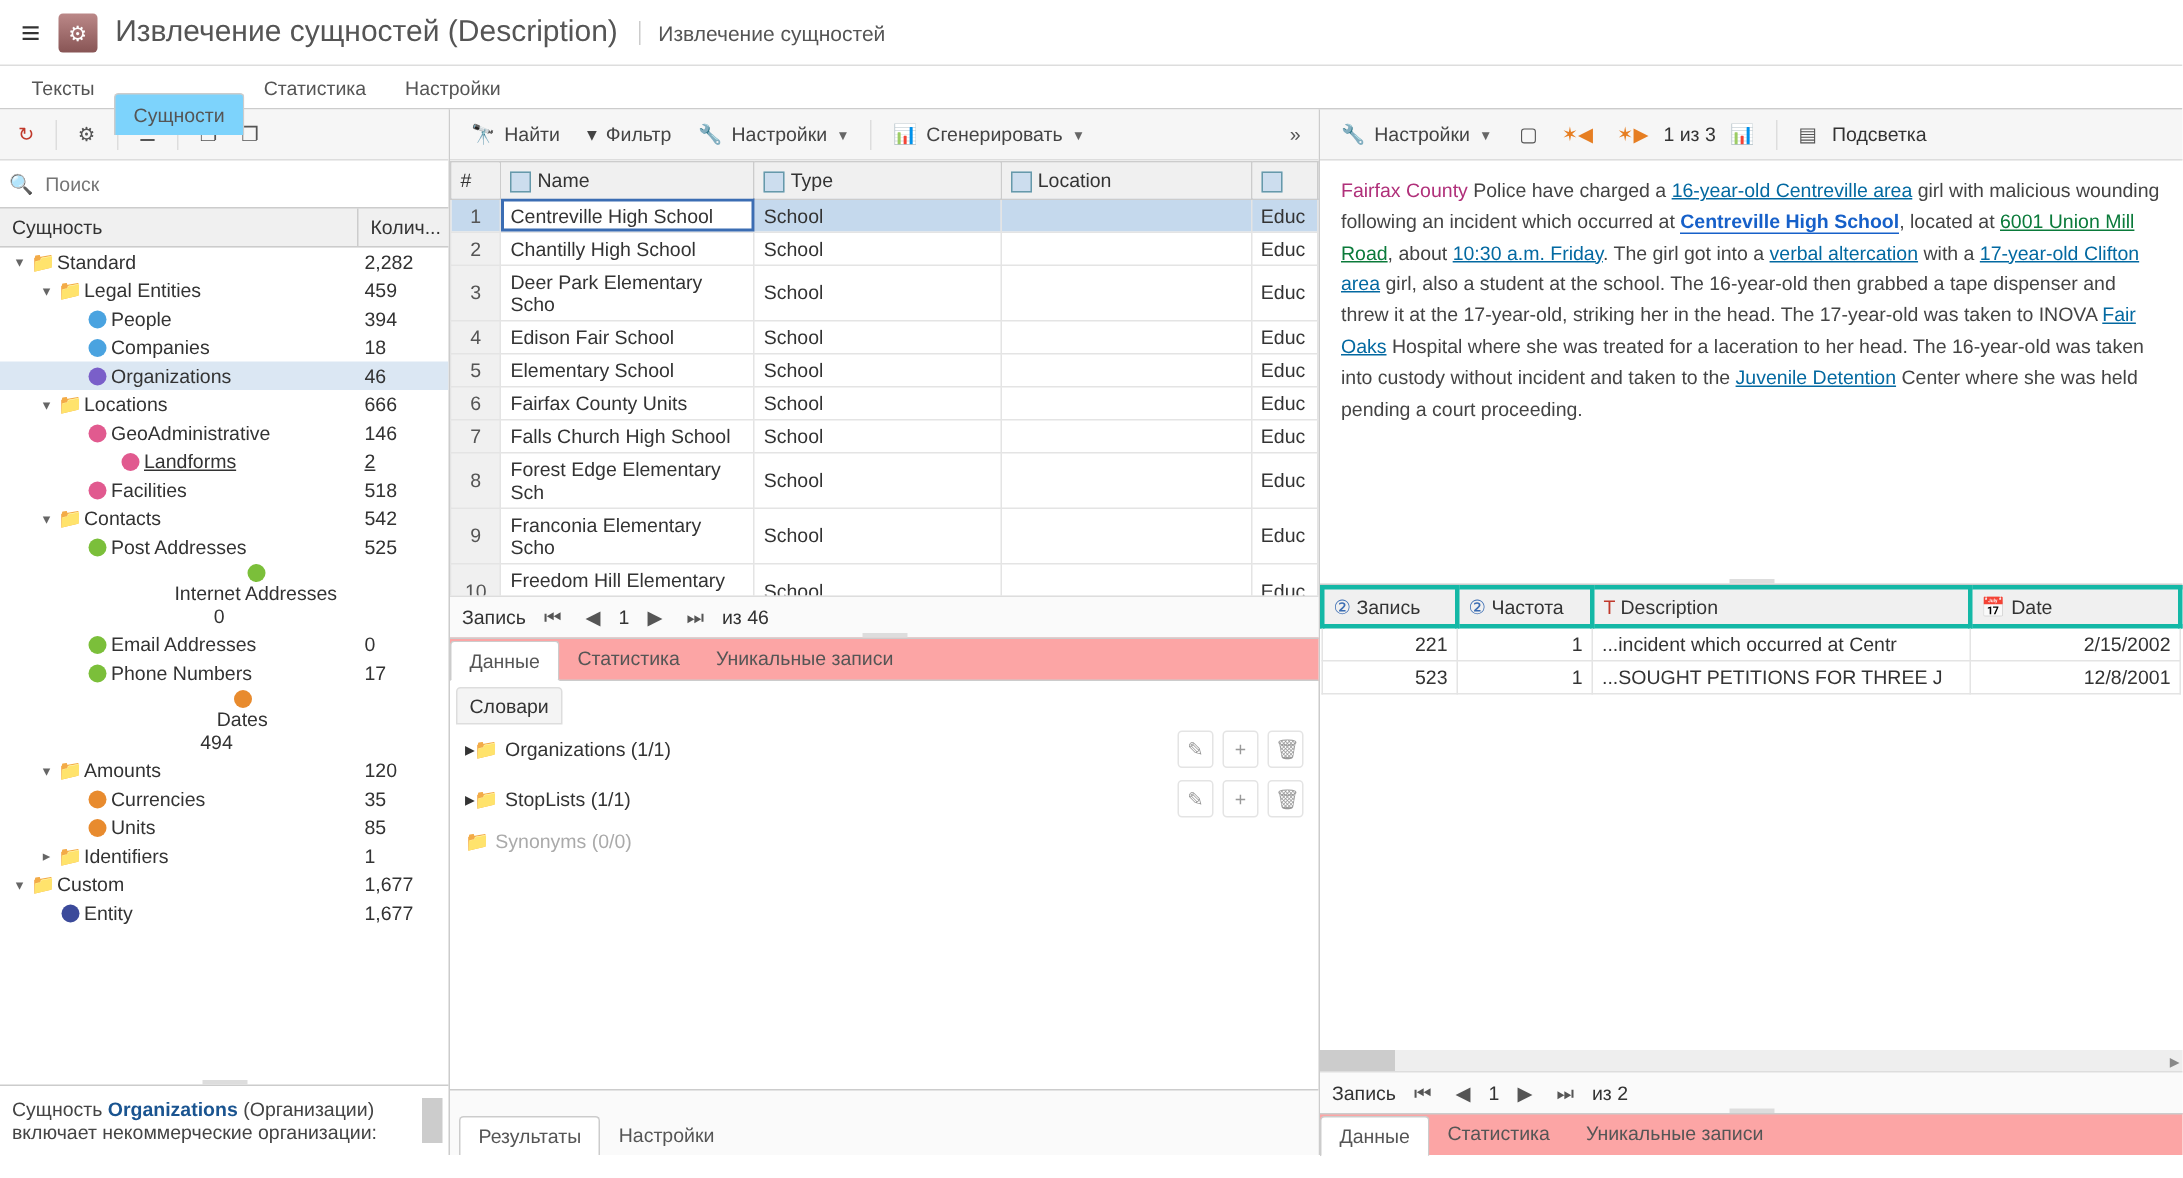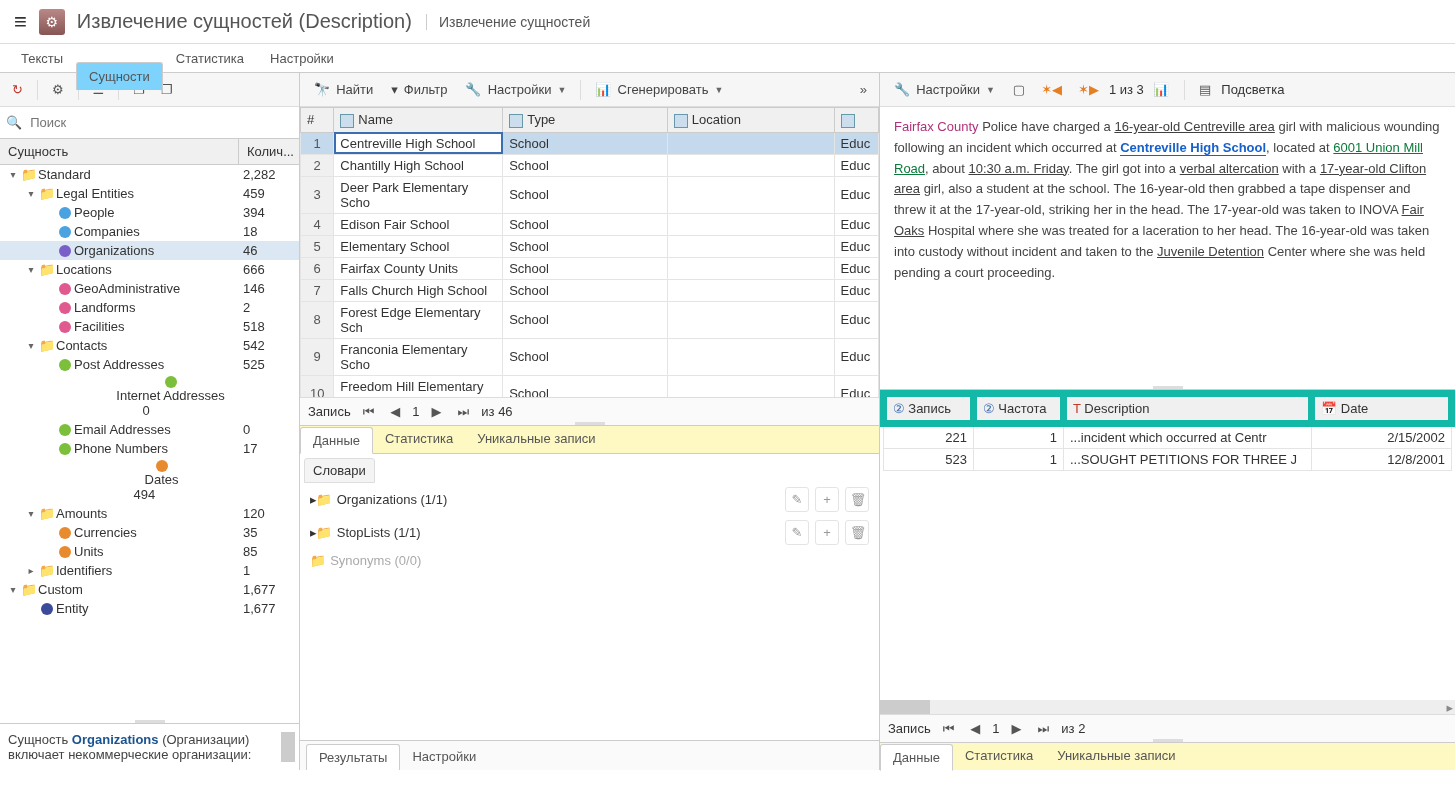--- a/index.html
+++ b/index.html
@@ -43,45 +43,45 @@
 .grid-scroll { flex:1; overflow:auto;}
 .grid table { width: 100%; border-collapse: collapse; }
 .grid th { background: #f0f0f0; border: 1px solid #ccc; padding: 4px 6px; text-align: left; font-weight: normal; position:sticky; top:0;}
 .grid th .col-icon { width:14px; height:14px; display:inline-block; vertical-align:middle; margin-right:4px; border:1px solid #69a; background:#cde;}
 .grid td { border: 1px solid #e4e4e4; padding: 3px 6px; }
 .grid tr.sel td { background: #c5d9ed; }
 .grid tr.sel td.name-cell { background:#fff; outline:2px solid #3b6db3; outline-offset:-2px;}
 .grid td.row-num { background: #f0f0f0; text-align:center; color:#555; width:32px;}
 .pager { display: flex; align-items: center; height: 28px; padding: 0 8px; gap: 8px; border-top: 1px solid #ddd; background:#fafafa; font-size:13px;}
 .pager .pbtn { cursor:pointer; color:#555; padding:2px 4px;}
-.subtabs { display: flex; border-bottom: 1px solid #ccc; border-top: 1px solid #ccc; background: #fef9c3; position:relative;}
+.subtabs { display: flex; border-bottom: 1px solid #ccc; border-top: 1px solid #ccc; background: #fca5a5; position:relative;}
 .subtabs::before { content:""; position:absolute; top:-4px; left:50%; width:30px; height:3px; background:#ddd; transform:translateX(-50%);}
 .subtabs .stab { padding: 5px 12px; color: #555; cursor: pointer; }
 .subtabs .stab.active { background: #fff; border:1px solid #ccc; border-bottom-color:#fff; border-radius:3px 3px 0 0; position:relative; top:1px;}
 .dict-section { padding: 4px; flex:1;}
 .dict-header { padding: 4px 8px; background:#f4f4f4; border:1px solid #ddd; display:inline-block; border-radius:3px 3px 0 0;}
 .dict-row { display:flex; align-items:center; padding:4px 6px;}
 .dict-row .actions { margin-left:auto; display:flex; gap:6px; color:#999;}
 .dict-row .actions span { cursor:pointer; padding:4px; border:1px solid #e4e4e4; border-radius:3px; width:24px; text-align:center;}
 .dict-row .dname { margin-left:4px;}
 .dict-row.disabled { color:#aaa;}
-.bottom-tabs { display:flex; border-top:1px solid #ccc; background:#fafafa; padding-top:3px; padding-left:6px;}
+.bottom-tabs { display:flex; border-top:1px solid #ccc; background:#fafafa; padding-top:17px; padding-left:6px;}
 .bottom-tabs .btab { padding:5px 12px; cursor:pointer; color:#555;}
 .bottom-tabs .btab.active { background:#fff; border:1px solid #ccc; border-bottom:none; border-radius:3px 3px 0 0;}
 .right-panel { width: 575px; display: flex; flex-direction: column; }
 .right-toolbar { display: flex; align-items: center; height: 34px; background: #f6f6f6; border-bottom: 1px solid #ddd; padding: 0 6px; gap: 4px;}
 .doc-text { padding: 10px 14px; line-height: 1.6; color: #444; height: 282px; overflow:auto;}
-.doc-text a { color: #404040; text-decoration: underline; }
+.doc-text a { color: #0369a1; text-decoration: underline; }
 .doc-text .hl { color: #b0307a; }
 .doc-text .hl2 { color: #0a7a3a; text-decoration:underline;}
 .doc-text b.key { color: #1660c9; text-decoration:underline underline; border-bottom:1px solid #1660c9;}
 .rec-grid { border-top: 1px solid #ccc; position:relative;}
 .rec-grid::before { content:""; position:absolute; top:-4px; left:50%; width:30px; height:3px; background:#ddd; transform:translateX(-50%);}
 .rec-grid table { width: 100%; border-collapse: collapse; }
-.rec-grid th { background: #f0f0f0; border: 7px solid #14b8a6; padding: 4px 6px; font-weight:normal; text-align:left;}
+.rec-grid th { background: #f0f0f0; border: 3px solid #14b8a6; padding: 4px 6px; font-weight:normal; text-align:left;}
 .rec-grid td { border: 1px solid #e4e4e4; padding: 3px 6px; }
 .rec-grid td.num { text-align:right;}
 .rec-spacer { flex:1;}
 .red { color:#c0392b; }
 .orange { color:#e67e22;}
 </style>
 </head>
 <body>
 
 <div class="header">
@@ -169,21 +169,21 @@
           <span class="count">666</span>
         </div>
         <div class="tree-row" style="padding-left: 42px;">
           <span class="exp"></span>
           <span class="icon">
             <span class="dot-icon" style="background:#e15a8f"></span>
           </span>
           <span class="label">GeoAdministrative</span>
           <span class="count">146</span>
         </div>
-        <div class="tree-row" style="padding-left: 42px;">
+        <div class="tree-row" style="padding-left: 64px; text-decoration: underline;">
           <span class="exp"></span>
           <span class="icon">
             <span class="dot-icon" style="background:#e15a8f"></span>
           </span>
           <span class="label">Landforms</span>
           <span class="count">2</span>
         </div>
         <div class="tree-row" style="padding-left: 42px;">
           <span class="exp"></span>
           <span class="icon">

